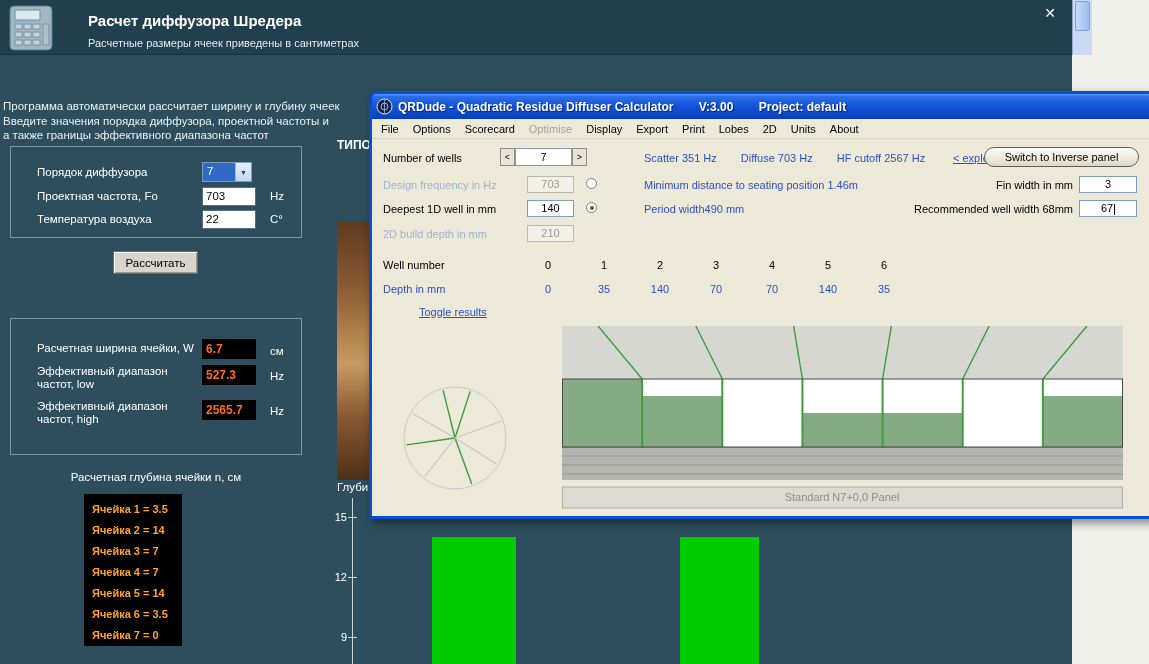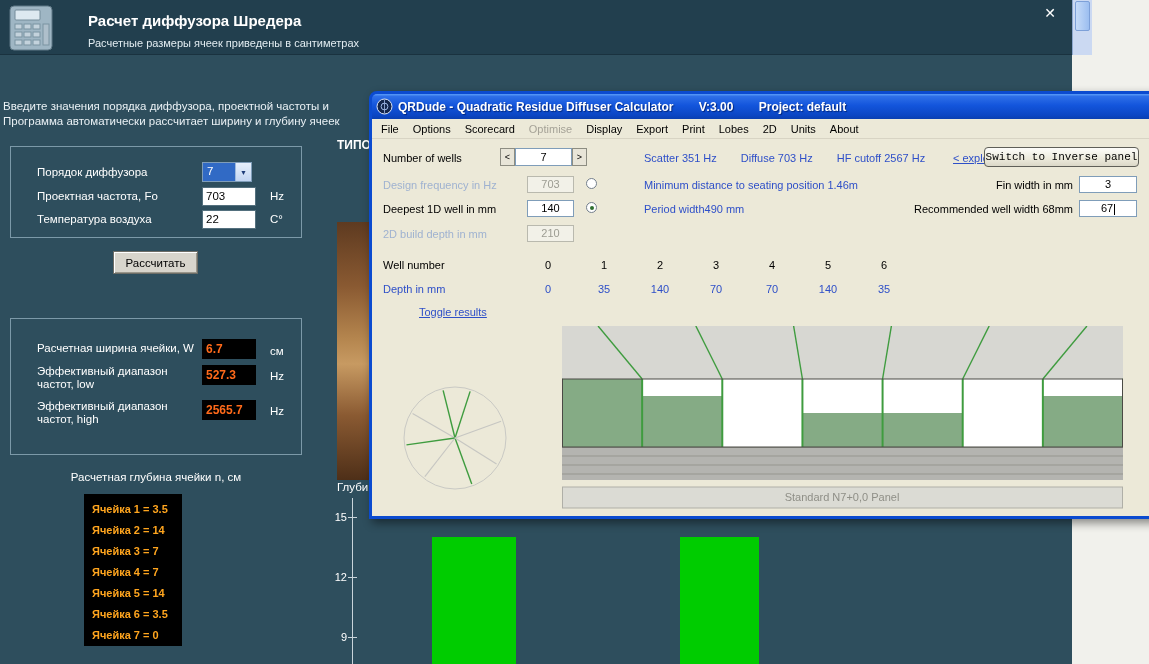--- a/index.html
+++ b/index.html
@@ -70,21 +70,21 @@
   .abs { position:absolute; white-space:nowrap; }
   .blue { color:#2E4FC8; }
   .dblue { color:#9FB2D0; }
   .link { text-decoration:underline; color:#2E4FC8; cursor:default;padding-left:36px; }
   .spin-btn { position:absolute; width:15px; height:18px; background:#E8E5D8; border:1px solid #8D8D82; font-size:9px; text-align:center; line-height:16px; }
   .wells-field { position:absolute; left:143px; top:9px; width:57px; height:18px; border:1px solid #7F9DB9; background:#fff; text-align:center; line-height:16px; }
   .txt { position:absolute; height:17px; border:1px solid #7F9DB9; background:#fff; text-align:center; line-height:15px; }
   .txt.disabled { background:#F2F1E8; color:#9C9C92; border-color:#B9B9AE; }
   .radio { position:absolute; width:11px; height:11px; border:1px solid #747F8C; border-radius:50%; background:#fff; }
   .radio.selected::after { content:""; position:absolute; left:2.5px; top:2.5px; width:4px; height:4px; border-radius:50%; background:#2F6F2F; }
-  .inv-btn { position:absolute; left:612px; top:8px; width:155px; height:20px; background:linear-gradient(180deg,#FDFDFA,#ECEADB 60%,#DBD8C8); border:1px solid #5F5F58; border-radius:4px; font-size:11px; color:#000; font-family:Liberation Mono, monospace; }
+  .inv-btn { position:absolute; left:612px; top:8px; width:155px; height:20px; background:linear-gradient(180deg,#FDFDFA,#ECEADB 60%,#DBD8C8); border:1px solid #5F5F58; border-radius:10px; font-size:11px; color:#000; font-family:Liberation Sans, sans-serif; }
   .row7 { position:absolute; left:148px; display:flex; }
   .row7 span { width:56px; text-align:center; }
   .scatter-group { position:absolute; left:272px; top:13px; display:flex; gap:24px; }
   .period-group { position:absolute; left:272px; top:64px; display:flex; }
   .ralign { text-align:right; }
   .caret { display:inline-block; width:1px; height:11px; background:#000; margin-left:1px; vertical-align:middle; }
   svg text { font-family:"Liberation Sans",sans-serif; }
 </style>
 </head>
 <body>
@@ -113,22 +113,23 @@
             <rect x="25" y="35" width="7" height="5"></rect>
           <rect x="35" y="19" width="6" height="21" fill="#AEBFCB"></rect>
         </g>
       </svg>
       <div class="ru-title">Расчет диффузора Шредера</div>
       <div class="ru-subtitle">Расчетные размеры ячеек приведены в сантиметрах</div>
       <div class="ru-close">✕</div>
     </div>
 
     <div class="ru-instr">
+      <div>Программа автоматически рассчитает ширину и глубину ячеек</div>
       <div>Введите значения порядка диффузора, проектной частоты и</div>
-      <div>Программа автоматически рассчитает ширину и глубину ячеек</div>
+      <div>а также границы эффективного диапазона частот</div>
     </div>
 
     <div class="grp grp1">
       <div class="lbl" style="left:20px;top:19px;">Порядок диффузора</div>
       <div class="combo">
         <div class="combo-sel">7</div>
         <div class="combo-btn">▼</div>
       </div>
       <div class="lbl" style="left:20px;top:43px;">Проектная частота, Fo</div>
       <div class="ru-input" style="left:191px;top:40px;">703</div>

